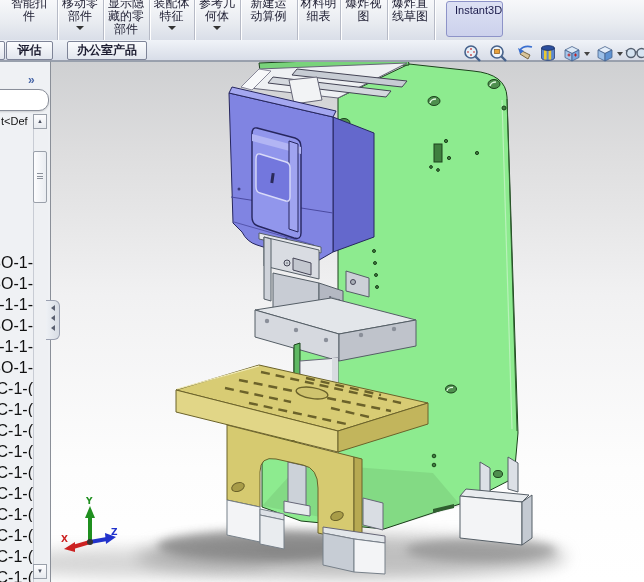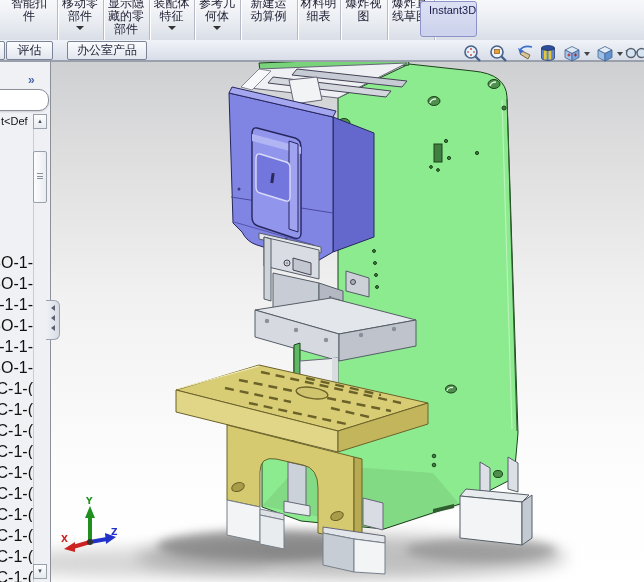--- a/index.html
+++ b/index.html
@@ -13,21 +13,21 @@
   .tb-btn{position:absolute;top:-3px;height:46px;text-align:center;color:#1c1c30;
     font-size:12px;line-height:13px;cursor:default;}
   .tb-btn .bline{display:block;height:13px;white-space:nowrap;}
   .tb-btn .drop{display:block;margin:3px auto 0;width:0;height:0;
     border-left:4px solid transparent;border-right:4px solid transparent;border-top:4px solid #333;}
   #instant3d{position:absolute;top:1px;height:36px;border:1px solid var(--c-instant3d_border,#8d93c8);
     border-radius:3px;background:linear-gradient(#dde1f4,var(--c-instant3d_fill,#ccd1ec));
     font-size:11px;color:#1a1a4a;text-align:center;padding-top:2px;box-sizing:border-box;}
   
   #tab-row{position:absolute;left:0;top:40px;width:644px;height:21px;
-    background:linear-gradient(#f0f3f8,#d8dde8);border-bottom:1px solid #9aa0ae;box-sizing:border-box;}
+    background:linear-gradient(#f0f3f8,#d8dde8);border-bottom:1px solid #9aa0ae;box-sizing:border-box;font-weight:bold;}
   .cm-tab{position:absolute;top:1px;height:17px;line-height:17px;text-align:center;
     font-size:12px;color:#1c1c30;border:1px solid #7e8498;border-radius:2px;
     background:linear-gradient(#fbfcfe,#e2e6ee);}
   #tab-sliver{position:absolute;left:-3px;top:1px;width:6px;height:17px;
     border:1px solid #7e8498;border-radius:2px;background:linear-gradient(#fbfcfe,#e2e6ee);}
   
   #viewbar{position:absolute;top:42px;left:458px;height:26px;z-index:30;}
   .vb-icon{position:absolute;top:0;width:22px;height:24px;}
   .vb-drop{position:absolute;top:10px;width:0;height:0;border-left:3.5px solid transparent;
     border-right:3.5px solid transparent;border-top:4px solid #444;}
@@ -108,21 +108,21 @@
       <span class="bline">细表</span>
     </div>
     <div class="tb-btn" style="left: 341px; width: 45px;">
       <span class="bline">爆炸视</span>
       <span class="bline">图</span>
     </div>
     <div class="tb-btn" style="left: 388px; width: 44px;">
       <span class="bline">爆炸直</span>
       <span class="bline">线草图</span>
     </div>
-    <div id="instant3d" style="left: 420px; width: 57px; padding-left: 8px;"><span>Instant3D</span></div>
+    <div id="instant3d" style="left: 446px; width: 57px; padding-left: 8px;"><span>Instant3D</span></div>
   </div>
 
 <div id="tab-row">
   <div id="tab-sliver"></div>
   <div class="cm-tab" style="left:6px;width:45px;">评估</div>
   <div class="cm-tab" style="left:67px;width:78px;">办公室产品</div>
 </div>
 
 <div id="sidebar">
   <div id="expand-chev">»</div>

